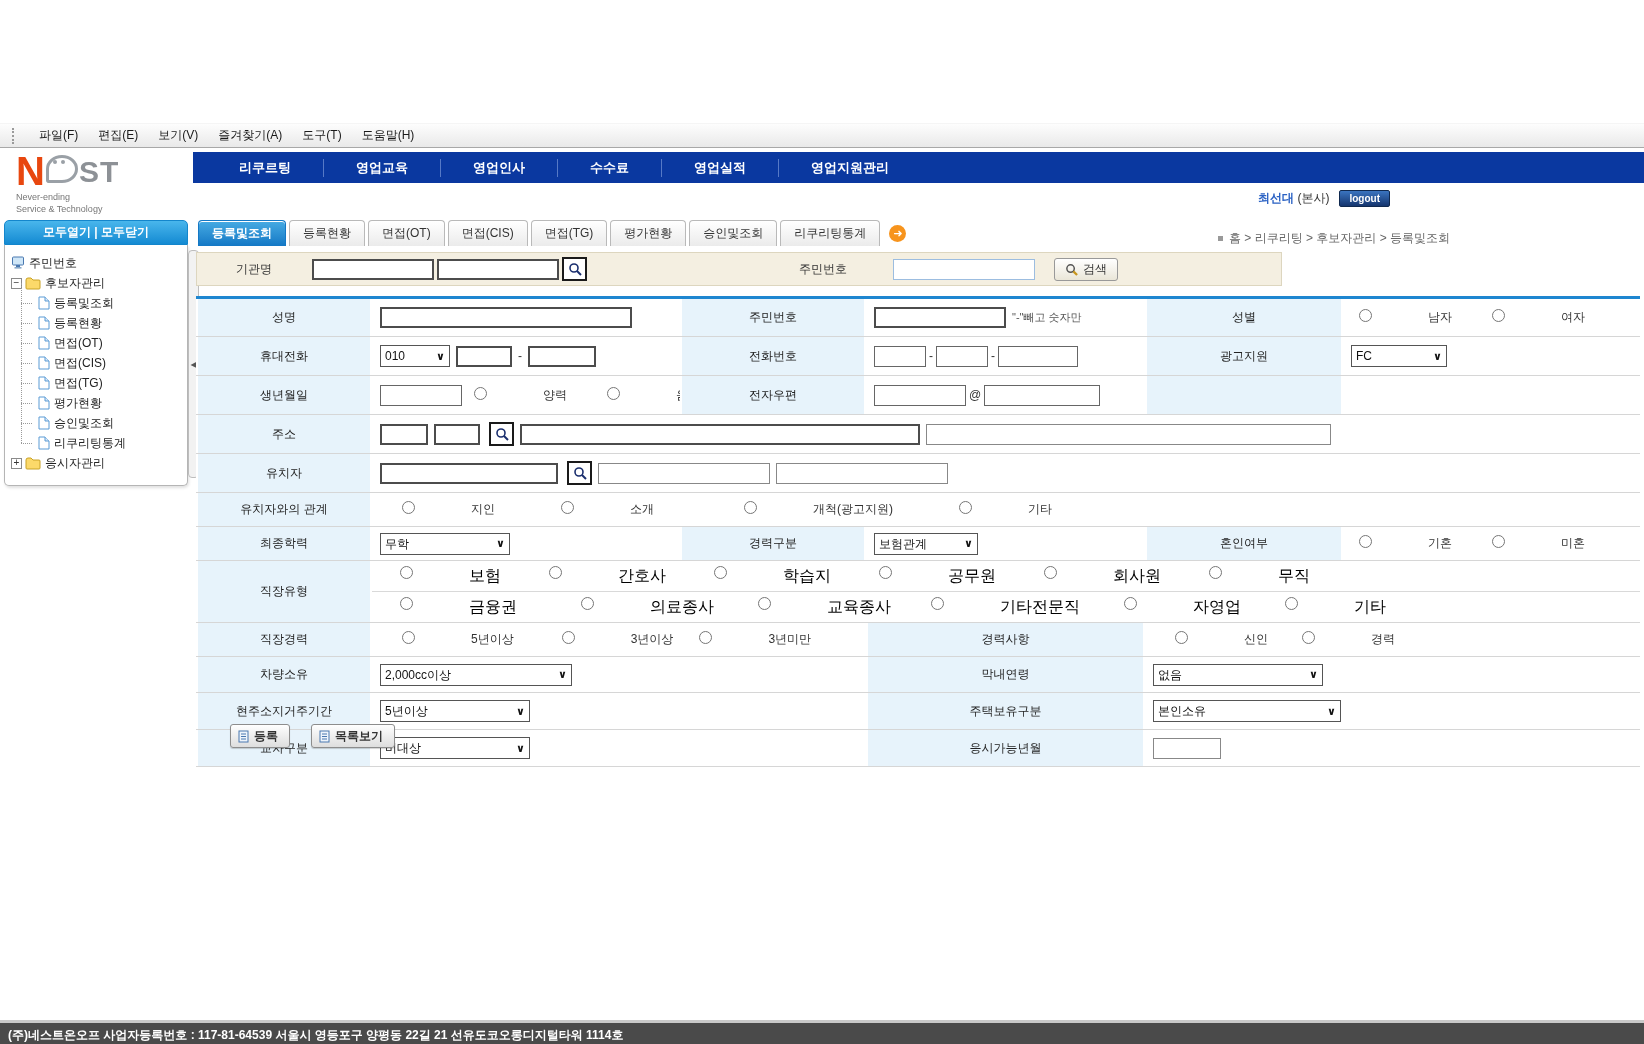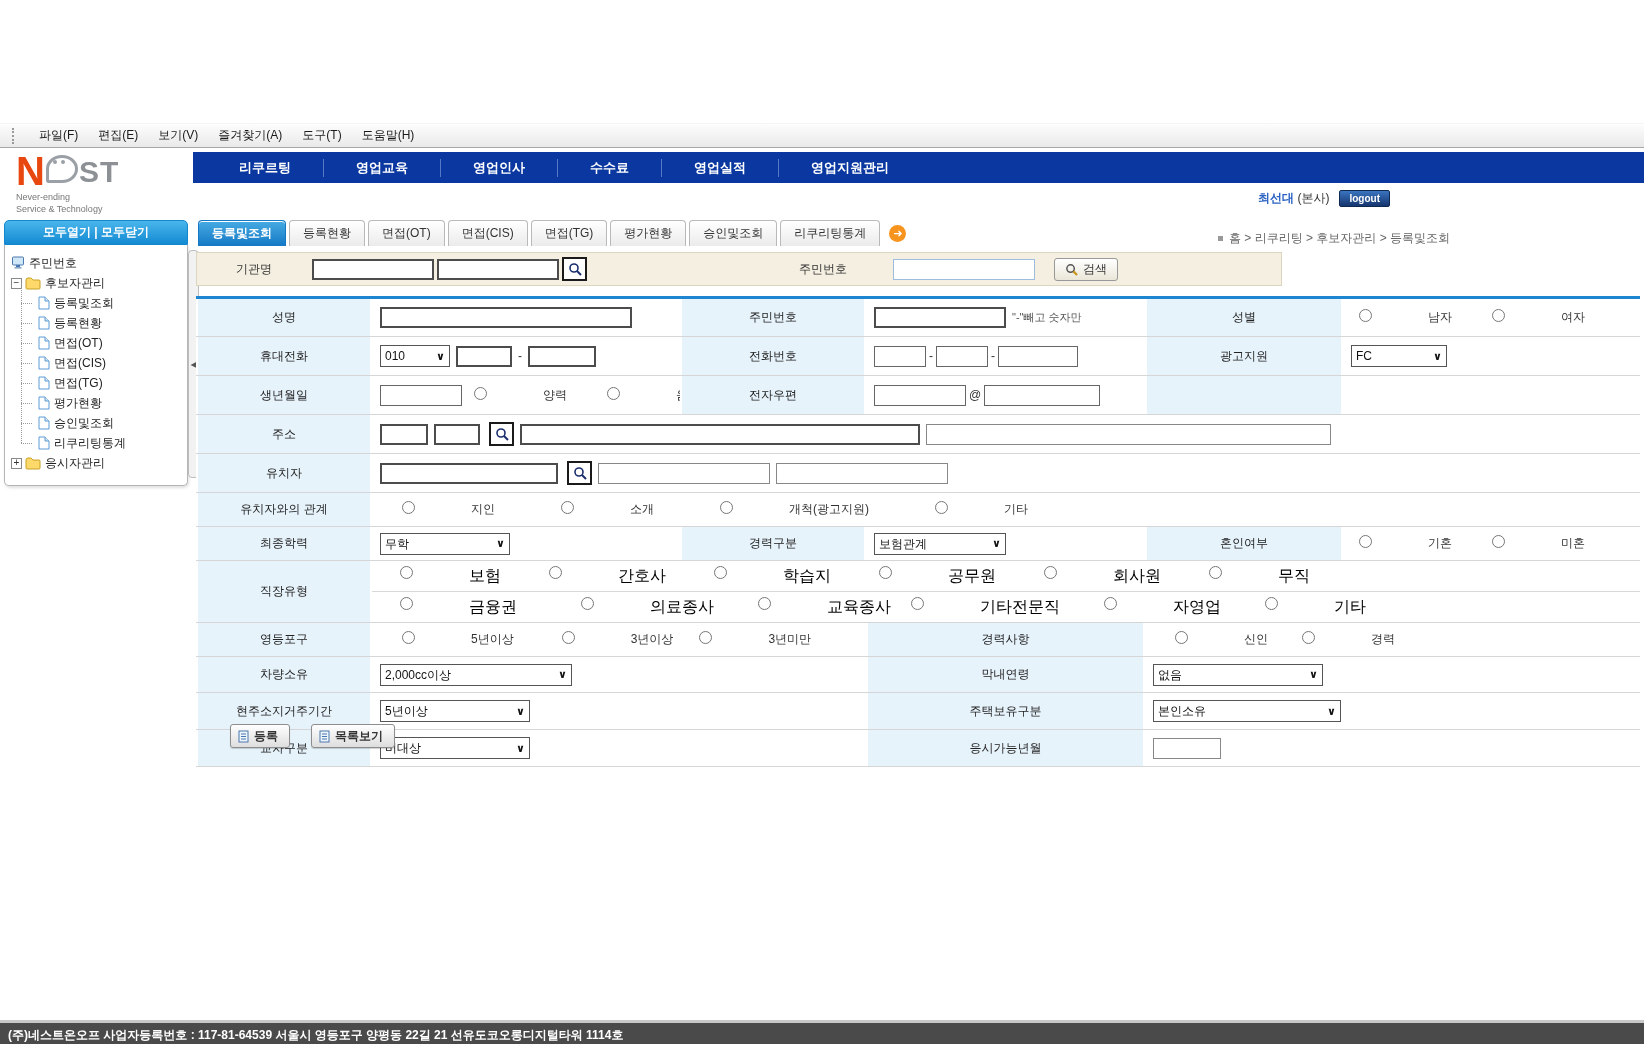--- a/index.html
+++ b/index.html
@@ -401,21 +401,21 @@
       </div>
     </div>
 
     <div class="row h33">
       <div class="c lbl w176">유치자와의 관계</div>
       <div class="c val wfull pl30">
         <label class="ropt" style="margin-right:60px">
             <input type="radio" name="relation" style="">
             <span>지인</span>
           </label>
-        <label class="ropt" style="margin-right:60px">
+        <label class="ropt" style="margin-right:84px">
             <input type="radio" name="relation" style="">
             <span>소개</span>
           </label>
         <label class="ropt" style="margin-right:60px">
             <input type="radio" name="relation" style="">
             <span>개척(광고지원)</span>
           </label>
         <label class="ropt">
             <input type="radio" name="relation" style="">
             <span>기타</span>
@@ -426,21 +426,21 @@
     <div class="row h33">
       <div class="c lbl w176">최종학력</div>
       <div class="c val w308">
         <span class="selwrap" style="width:130px">
             <select><option>무학</option></select>
             <b class="chev">∨</b>
           </span>
       </div>
       <div class="c lbl w186">경력구분</div>
       <div class="c val w279">
-        <span class="selwrap" style="width:132px">
+        <span class="selwrap" style="width:104px">
             <select><option>보험관계</option></select>
             <b class="chev">∨</b>
           </span>
       </div>
       <div class="c lbl w198">혼인여부</div>
       <div class="c val w297 pl16">
         <label class="ropt">
             <input type="radio" name="marriage" style="">
             <span>기혼</span>
           </label>
@@ -482,42 +482,42 @@
         </div>
         <div class="line">
           <label class="ropt" style="margin-right:64px">
               <input type="radio" name="jobtype" style="">
               <span>금융권</span>
             </label>
           <label class="ropt" style="margin-right:44px">
               <input type="radio" name="jobtype" style="">
               <span>의료종사</span>
             </label>
-          <label class="ropt" style="margin-right:20px">
+          <label class="ropt" style="margin-right:40px">
               <input type="radio" name="jobtype" style="">
               <span>교육종사</span>
             </label>
           <label class="ropt" style="margin-right:44px">
               <input type="radio" name="jobtype" style="">
               <span>기타전문직</span>
             </label>
           <label class="ropt" style="margin-right:44px">
               <input type="radio" name="jobtype" style="">
               <span>자영업</span>
             </label>
           <label class="ropt">
               <input type="radio" name="jobtype" style="">
               <span>기타</span>
             </label>
         </div>
       </div>
     </div>
 
     <div class="row h33">
-      <div class="c lbl w176">영등포구</div>
+      <div class="c lbl w176">직장경력</div>
       <div class="c val w494 pl30">
         <label class="ropt" style="margin-right:42px">
             <input type="radio" name="jobcareer" style="">
             <span>5년이상</span>
           </label>
         <label class="ropt" style="margin-right:20px">
             <input type="radio" name="jobcareer" style="">
             <span>3년이상</span>
           </label>
         <label class="ropt">

